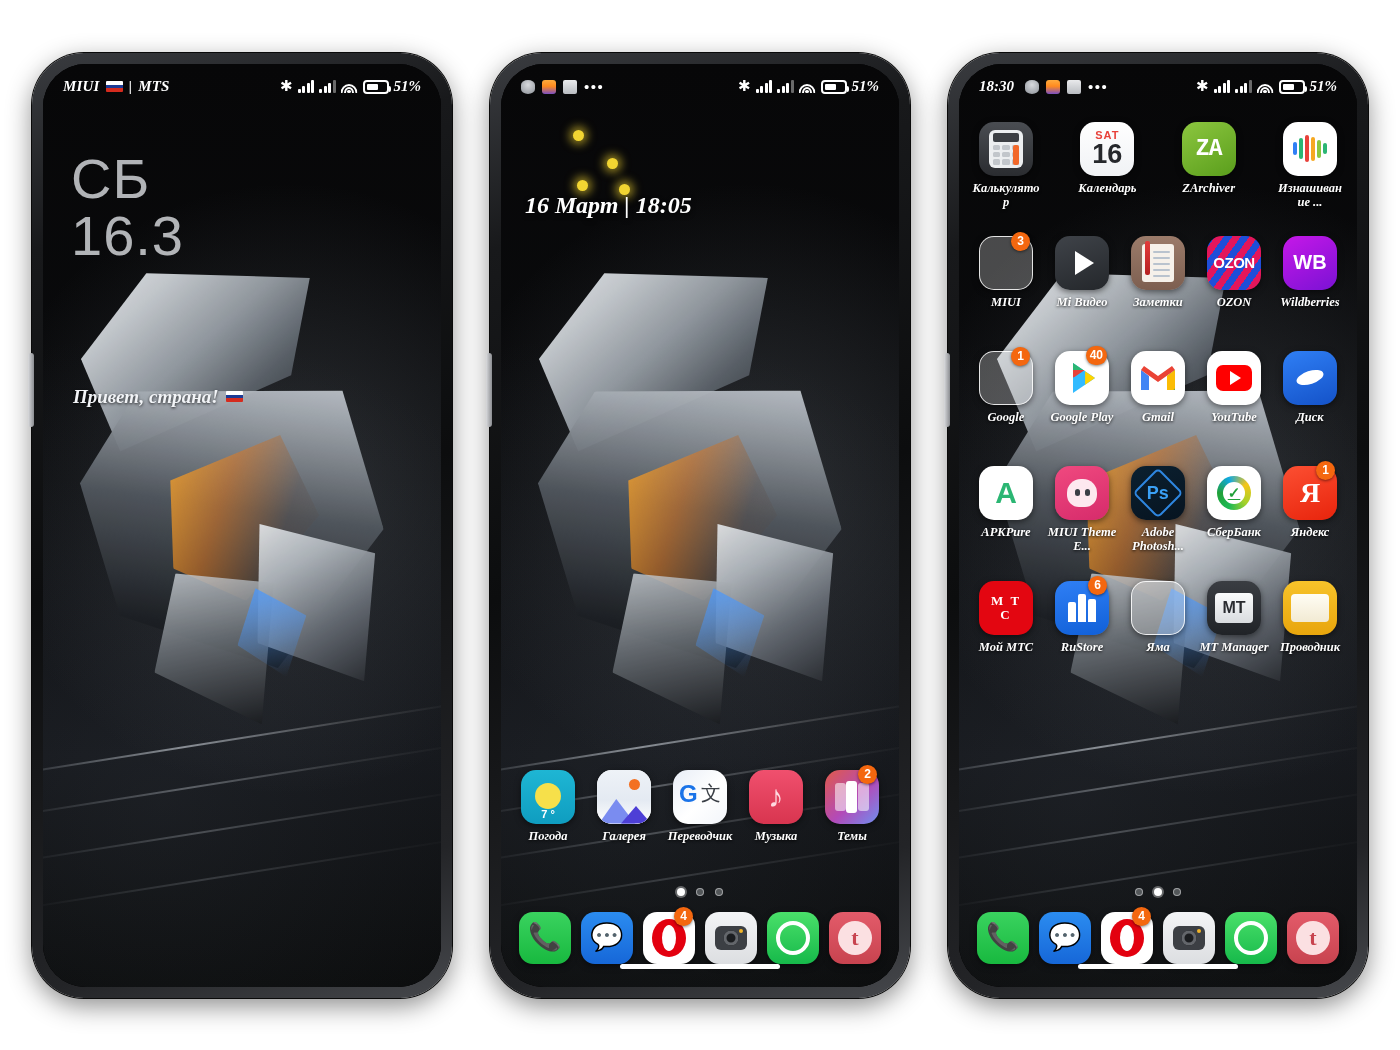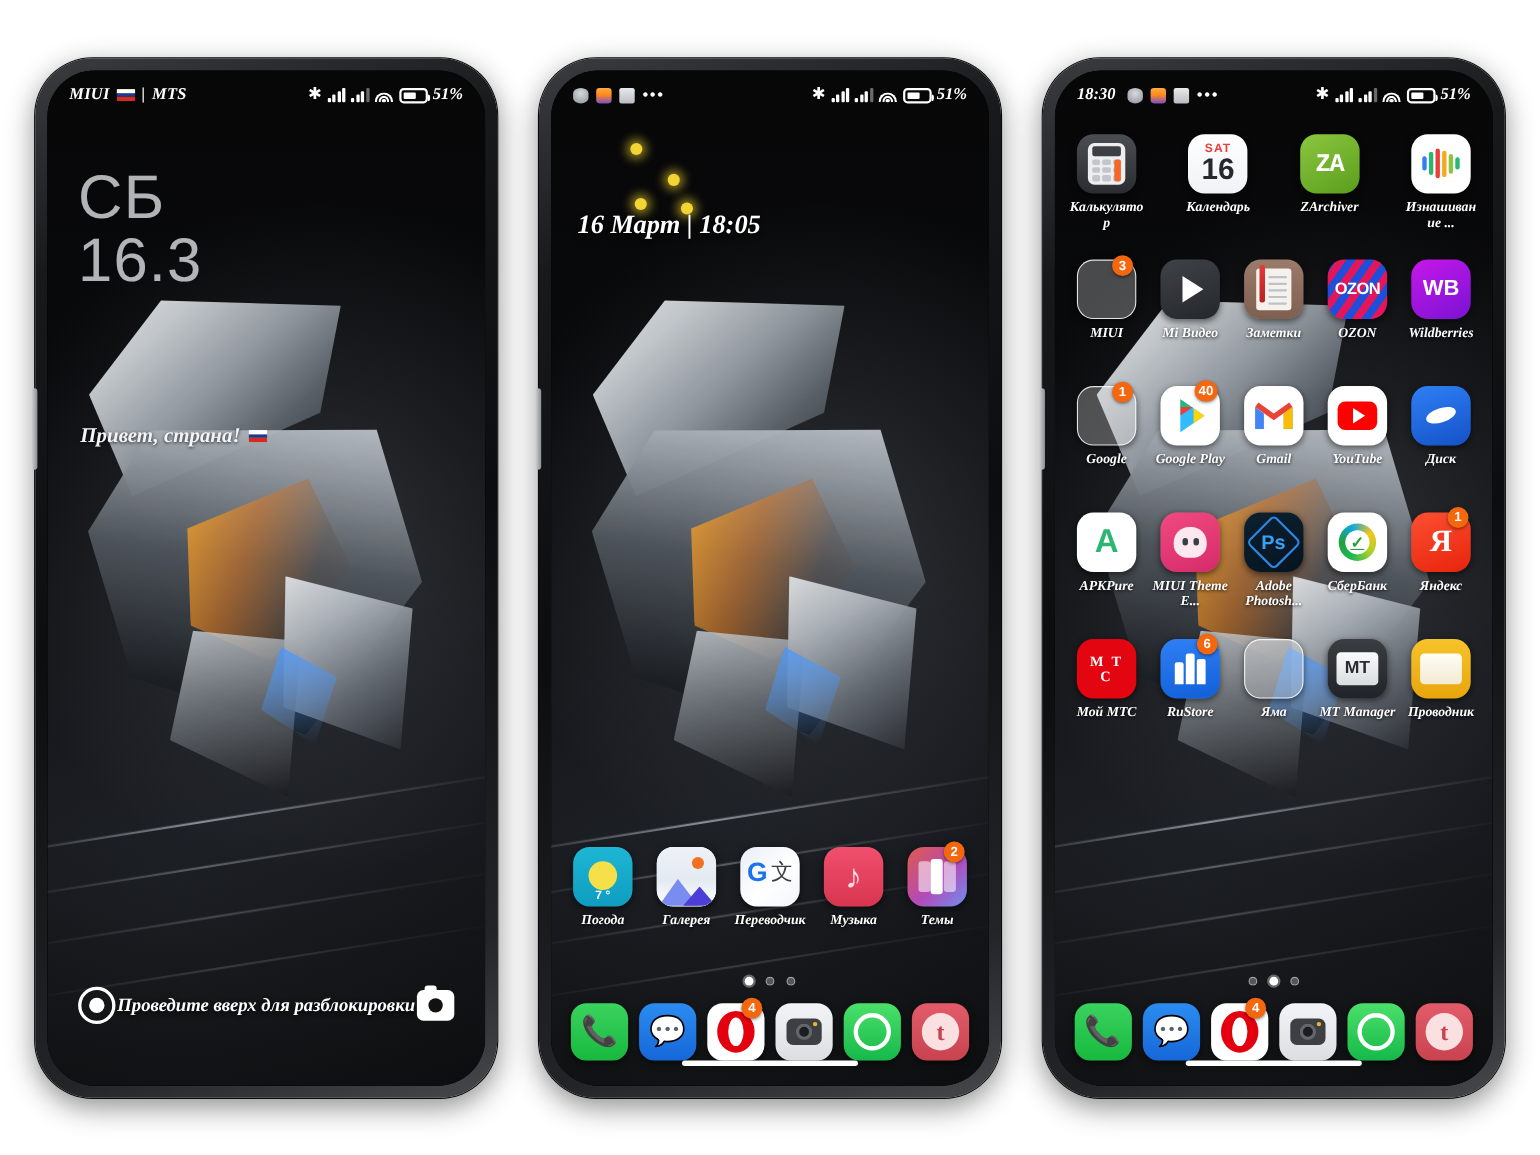--- a/index.html
+++ b/index.html
@@ -355,27 +355,20 @@
 
       <div class="lock-greet">
         <span>Привет, страна!</span>
         <span class="flag">
             <b></b>
             <b></b>
             <b></b>
           </span>
       </div>
 
-      <div class="lock-bottom">
-        <div class="ring-btn">
-            <i></i>
-          </div>
-        <div class="unlock-hint">Проведите вверх для разблокировки</div>
-        <div class="cam-btn"></div>
-      </div>
     </div>
   </div>
 
   <div class="phone">
     <div class="side-btn"></div>
     <div class="screen">
       <div class="wall">
         <div class="glowbg"></div>
         <div class="crystal">
           <div class="facet f1"></div>

